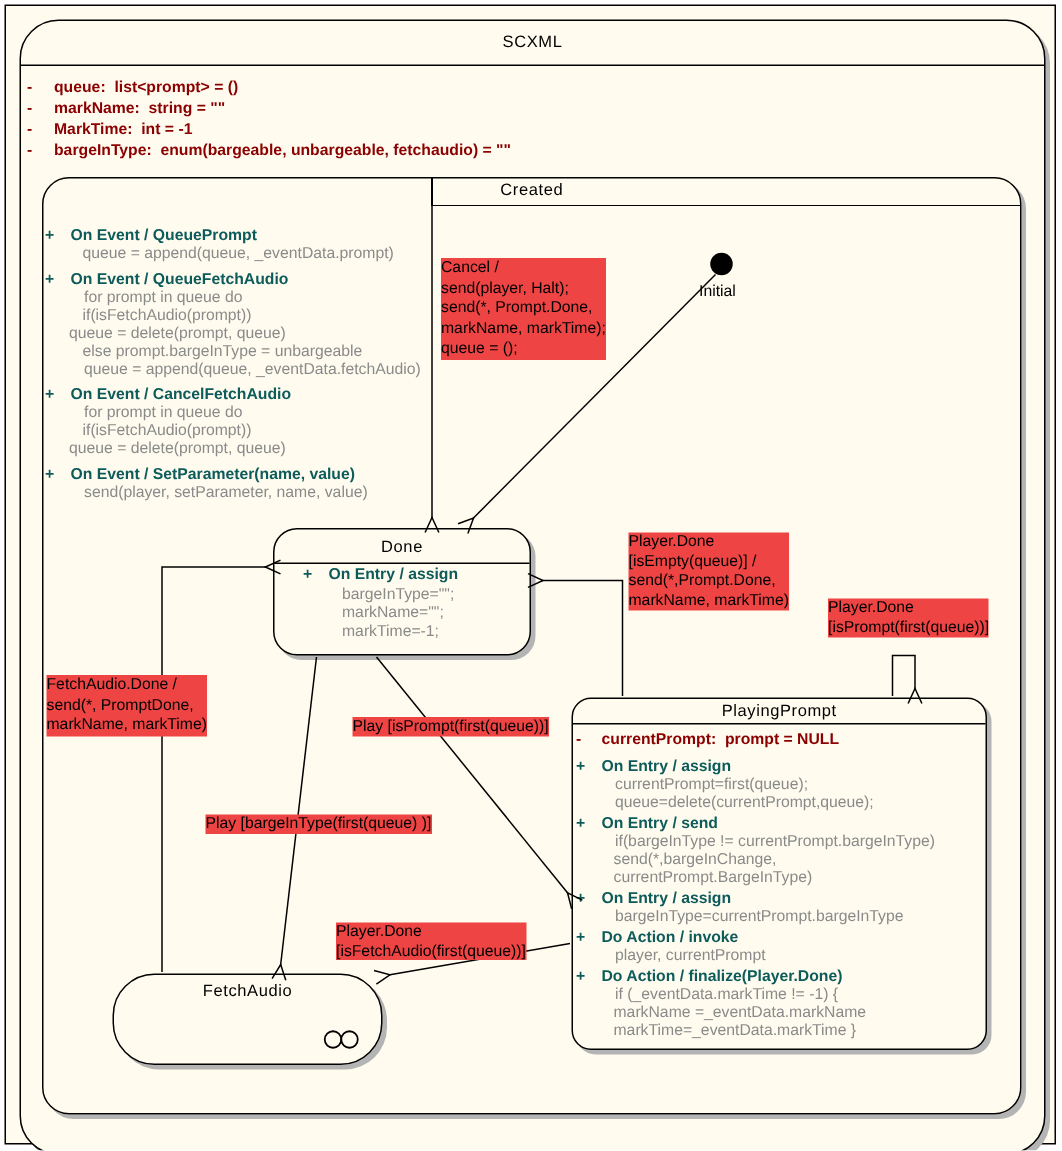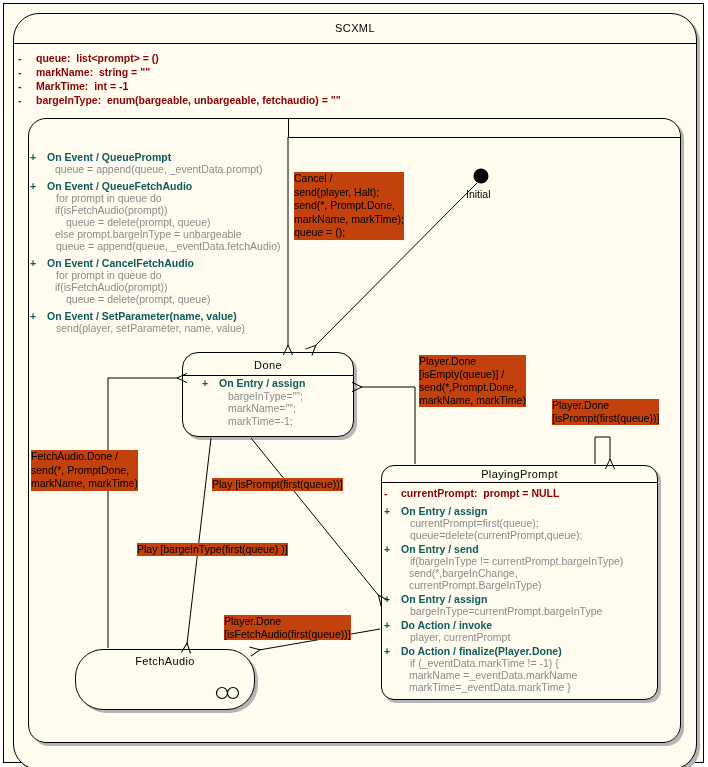--- a/index.html
+++ b/index.html
@@ -23,35 +23,35 @@
   .fetch{left:75px;top:649px;width:180px;height:61px;border-radius:28px;}
   .fetch .state-title{margin-top:5px;}
   .submachine-icon{position:absolute;right:12px;bottom:8px;}
   
   .mlist{position:absolute;z-index:2;}
   .mline{position:relative;line-height:12px;white-space:pre;color:#8A8A8A;}
   .mline .vis{position:absolute;left:0;top:0;}
   .mline.header{color:#0D5B5B;font-weight:bold;}
   .mline.attr{color:#8B0000;font-weight:bold;}
   .mline .txt{display:inline-block;white-space:pre;}
-  .txt.i0{padding-left:17px}.txt.i1{padding-left:26px}.txt.i2{padding-left:25px}.txt.i3{padding-left:36px}
+  .txt.i0{padding-left:17px}.txt.i1{padding-left:26px}.txt.i2{padding-left:25px}.txt.i3{padding-left:16px}
   #scxml-attrs .mline{line-height:14px;color:#8B0000;font-weight:bold;}
   #scxml-attrs .txt.i0{padding-left:18px;text-align:center;}
   #created-events .mline.header{margin-top:5px;}
   #idle-members .mline{line-height:12.5px;}
   #pp-members .mline.header{margin-top:2px;}
   #pp-members .mline.attr{margin-bottom:6px;}
   
-  .lbl{position:absolute;z-index:6;background:#c2410c;white-space:pre;line-height:13px;}
+  .lbl{position:absolute;z-index:6;background:#ef4444;white-space:pre;line-height:13px;}
   .lbl-cancel{left:294px;top:172px;line-height:13.5px;}
   .lbl-initial{left:466px;top:188px;background:transparent;}
   .lbl-pdempty{left:419px;top:355px;}
   .lbl-pdprompt{left:552px;top:399px;}
   .lbl-fadone{left:31px;top:450px;line-height:13.5px;}
-  .lbl-playprompt{left:212px;top:478px;}
+  .lbl-playprompt{left:235px;top:478px;}
   .lbl-playfetch{left:137px;top:543px;}
   .lbl-pdfetch{left:224px;top:615px;line-height:12.5px;}
   .wires{position:absolute;left:0;top:0;z-index:5;pointer-events:none;}
 </style>
 </head>
 <body>
 
 <div class="page">
   <div class="frame"></div>
 
@@ -59,20 +59,21 @@
     <div class="state-title titlebar">SCXML</div>
   </div>
   <div class="mlist" id="scxml-attrs" style="left:18px;top:51px;">
       <div class="mline attr"><span class="vis">-</span><span class="txt i0">queue:  list&lt;prompt&gt; = ()</span></div>
       <div class="mline attr"><span class="vis">-</span><span class="txt i0">markName:  string = ""</span></div>
       <div class="mline attr"><span class="vis">-</span><span class="txt i0">MarkTime:  int = -1</span></div>
       <div class="mline attr"><span class="vis">-</span><span class="txt i0">bargeInType:  enum(bargeable, unbargeable, fetchaudio) = ""</span></div>
     </div>
 
   <div class="state created"></div>
+  <div class="state-title created-title">Created</div>
   <div class="mlist" id="created-events" style="left:30px;top:146px;">
       <div class="mline header"><span class="vis">+</span><span class="txt i0">On Event / QueuePrompt</span></div>
       <div class="mline code"><span class="txt i2">queue = append(queue, _eventData.prompt)</span></div>
       <div class="mline header"><span class="vis">+</span><span class="txt i0">On Event / QueueFetchAudio</span></div>
       <div class="mline code"><span class="txt i1">for prompt in queue do</span></div>
       <div class="mline code"><span class="txt i2">if(isFetchAudio(prompt))</span></div>
       <div class="mline code"><span class="txt i3">queue = delete(prompt, queue)</span></div>
       <div class="mline code"><span class="txt i2">else prompt.bargeInType = unbargeable</span></div>
       <div class="mline code"><span class="txt i1">queue = append(queue, _eventData.fetchAudio)</span></div>
       <div class="mline header"><span class="vis">+</span><span class="txt i0">On Event / CancelFetchAudio</span></div>

